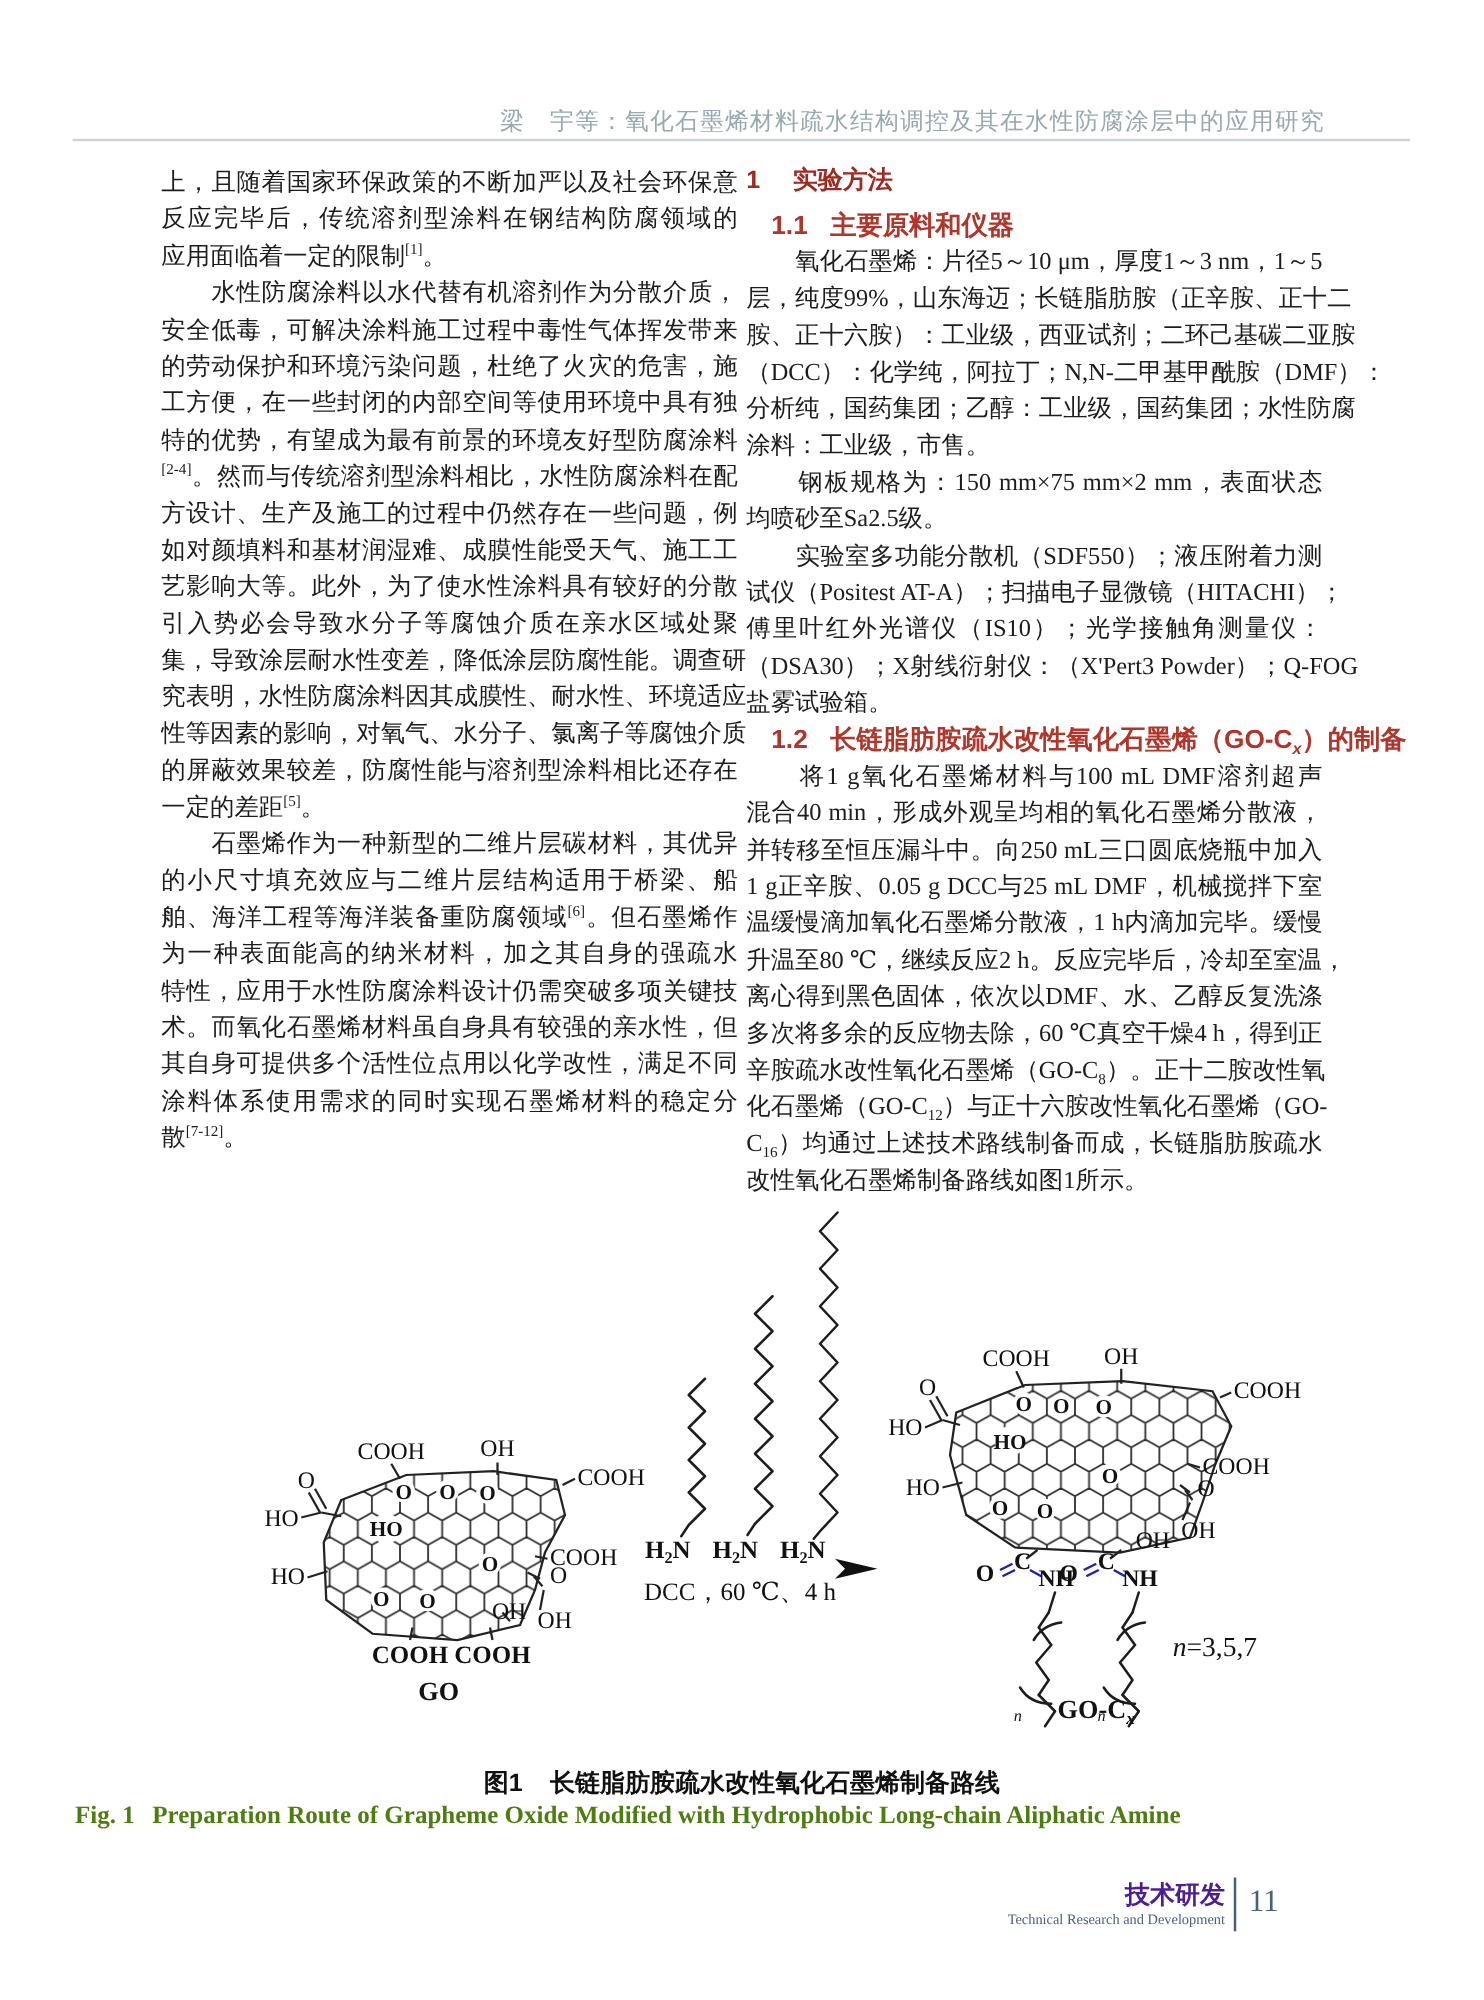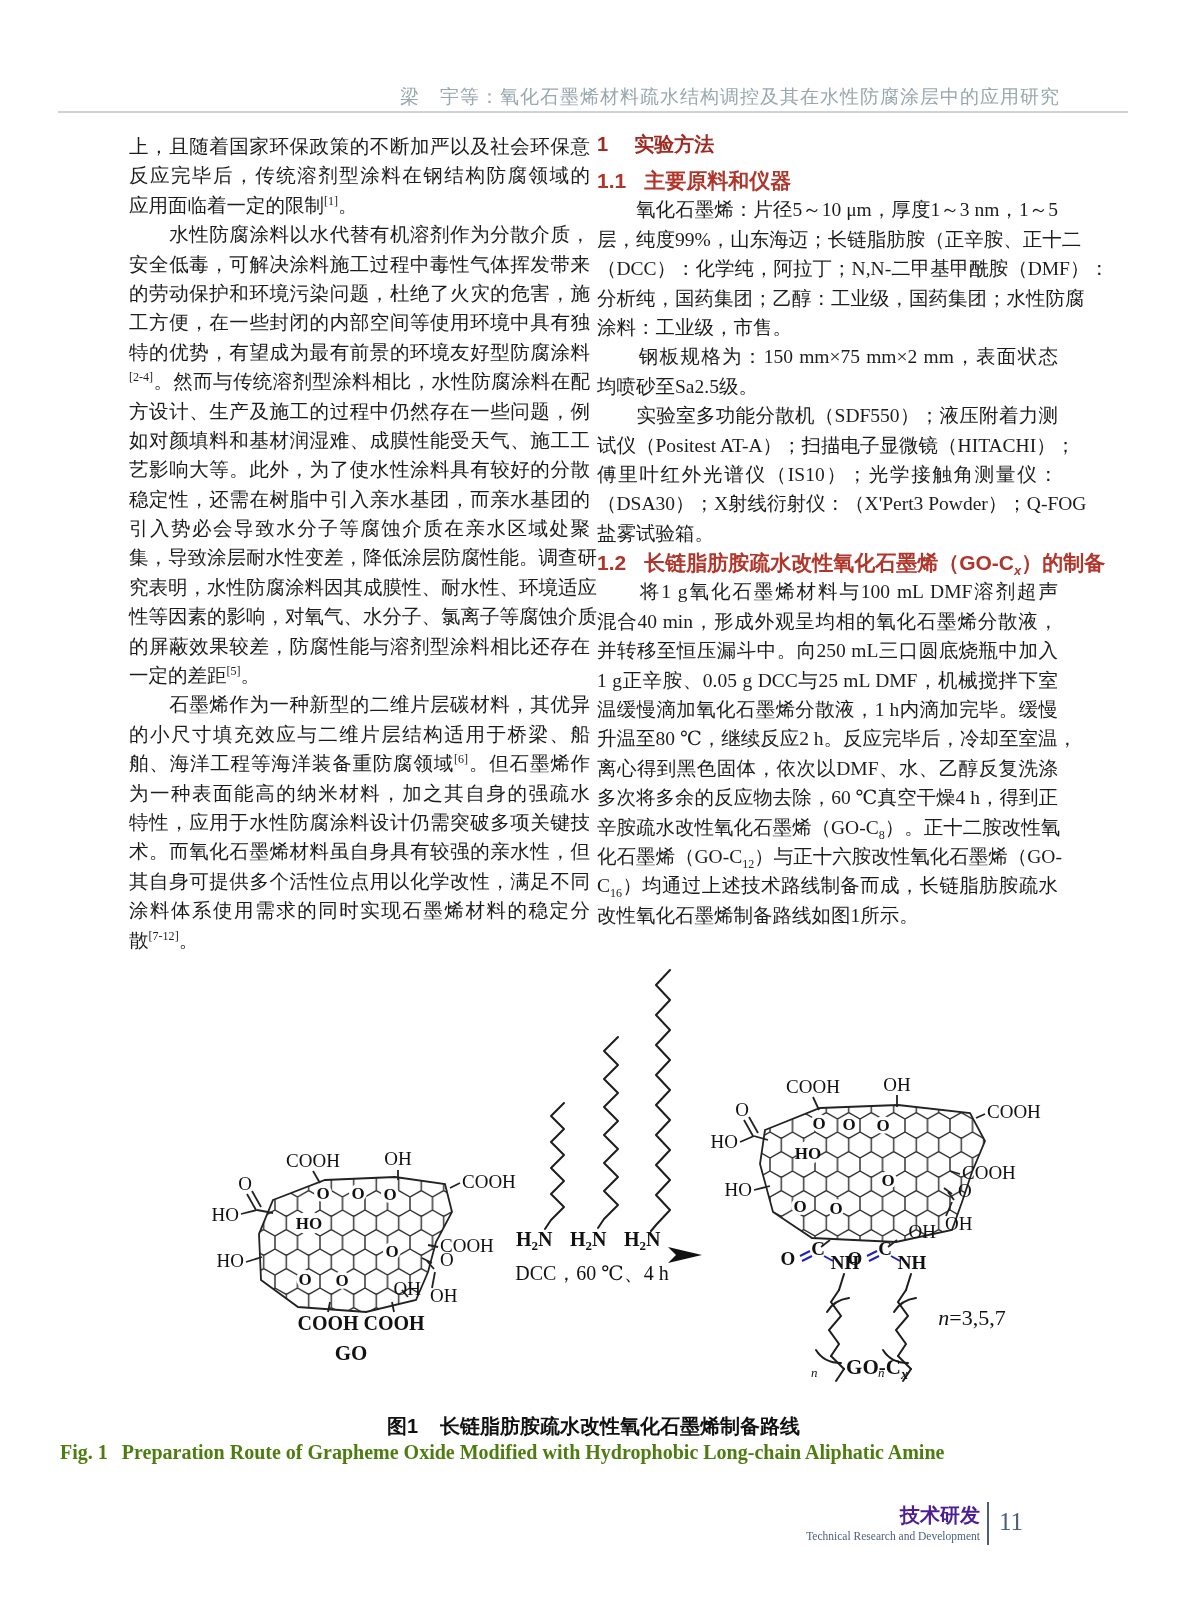--- a/index.html
+++ b/index.html
@@ -15,21 +15,21 @@
   #col-right{left:597px;top:124px;}
   .tline{font-size:19.5px;line-height:29.4px;height:29.4px;text-align:justify;text-align-last:justify;
          white-space:nowrap;}
   .tline.pl{text-align-last:left;}
   .tline sup{font-size:0.62em;line-height:0;}
   .tline sub{font-size:0.62em;line-height:0;}
   .h1{font-family:"Liberation Sans","DejaVu Sans",sans-serif;font-weight:bold;color:#9e2a21;
       font-size:20px;line-height:40px;height:42px;}
   .h1 .num{margin-right:26px;}
   .h2{font-family:"Liberation Sans","DejaVu Sans",sans-serif;font-weight:bold;color:#b0352a;
-      font-size:21px;line-height:29.4px;height:29.4px;white-space:nowrap;}
+      font-size:21px;line-height:29.4px;height:29.4px;white-space:nowrap;margin-left:20px;}
   .h2 .num{margin-right:18px;}
   .h2 sub{font-size:0.62em;font-style:italic;}
   
   #figure{position:absolute;left:140px;top:950px;width:1010px;height:440px;}
   .cap-zh{position:absolute;top:1413px;left:60px;width:1067px;text-align:center;
       font-family:"Liberation Sans","DejaVu Sans",sans-serif;font-weight:bold;font-size:20px;color:#111;}
   .cap-zh .sp{display:inline-block;width:22px;}
   .cap-en{position:absolute;top:1441px;left:60px;width:1067px;text-align:left;
       font-weight:bold;font-size:20px;color:#4d7c0f;}
   .cap-en .sp{display:inline-block;width:14px;}
@@ -57,21 +57,20 @@
     <div class="tline pl">应用面临着一定的限制<sup>[1]</sup>。</div>
     <div class="tline">　　水性防腐涂料以水代替有机溶剂作为分散介质，</div>
     <div class="tline">安全低毒，可解决涂料施工过程中毒性气体挥发带来</div>
     <div class="tline">的劳动保护和环境污染问题，杜绝了火灾的危害，施</div>
     <div class="tline">工方便，在一些封闭的内部空间等使用环境中具有独</div>
     <div class="tline">特的优势，有望成为最有前景的环境友好型防腐涂料</div>
     <div class="tline"><sup>[2-4]</sup>。然而与传统溶剂型涂料相比，水性防腐涂料在配</div>
     <div class="tline">方设计、生产及施工的过程中仍然存在一些问题，例</div>
     <div class="tline">如对颜填料和基材润湿难、成膜性能受天气、施工工</div>
     <div class="tline">艺影响大等。此外，为了使水性涂料具有较好的分散</div>
-    <div class="tline">稳定性，还需在树脂中引入亲水基团，而亲水基团的</div>
     <div class="tline">引入势必会导致水分子等腐蚀介质在亲水区域处聚</div>
     <div class="tline">集，导致涂层耐水性变差，降低涂层防腐性能。调查研</div>
     <div class="tline">究表明，水性防腐涂料因其成膜性、耐水性、环境适应</div>
     <div class="tline">性等因素的影响，对氧气、水分子、氯离子等腐蚀介质</div>
     <div class="tline">的屏蔽效果较差，防腐性能与溶剂型涂料相比还存在</div>
     <div class="tline pl">一定的差距<sup>[5]</sup>。</div>
     <div class="tline">　　石墨烯作为一种新型的二维片层碳材料，其优异</div>
     <div class="tline">的小尺寸填充效应与二维片层结构适用于桥梁、船</div>
     <div class="tline">舶、海洋工程等海洋装备重防腐领域<sup>[6]</sup>。但石墨烯作</div>
     <div class="tline">为一种表面能高的纳米材料，加之其自身的强疏水</div>
@@ -80,20 +79,21 @@
     <div class="tline">其自身可提供多个活性位点用以化学改性，满足不同</div>
     <div class="tline">涂料体系使用需求的同时实现石墨烯材料的稳定分</div>
     <div class="tline pl">散<sup>[7-12]</sup>。</div>
   </div>
 
   <div class="col" id="col-right">
     <div class="h1"><span class="num">1</span><span>实验方法</span></div>
     <div class="h2"><span class="num">1.1</span><span>主要原料和仪器</span></div>
     <div class="tline">　　氧化石墨烯：片径5～10 μm，厚度1～3 nm，1～5</div>
     <div class="tline">层，纯度99%，山东海迈；长链脂肪胺（正辛胺、正十二</div>
+    <div class="tline">胺、正十六胺）：工业级，西亚试剂；二环己基碳二亚胺</div>
     <div class="tline">（DCC）：化学纯，阿拉丁；N,N-二甲基甲酰胺（DMF）：</div>
     <div class="tline">分析纯，国药集团；乙醇：工业级，国药集团；水性防腐</div>
     <div class="tline pl">涂料：工业级，市售。</div>
     <div class="tline">　　钢板规格为：150 mm×75 mm×2 mm，表面状态</div>
     <div class="tline pl">均喷砂至Sa2.5级。</div>
     <div class="tline">　　实验室多功能分散机（SDF550）；液压附着力测</div>
     <div class="tline">试仪（Positest AT-A）；扫描电子显微镜（HITACHI）；</div>
     <div class="tline">傅里叶红外光谱仪（IS10）；光学接触角测量仪：</div>
     <div class="tline">（DSA30）；X射线衍射仪：（X'Pert3 Powder）；Q-FOG</div>
     <div class="tline pl">盐雾试验箱。</div>

